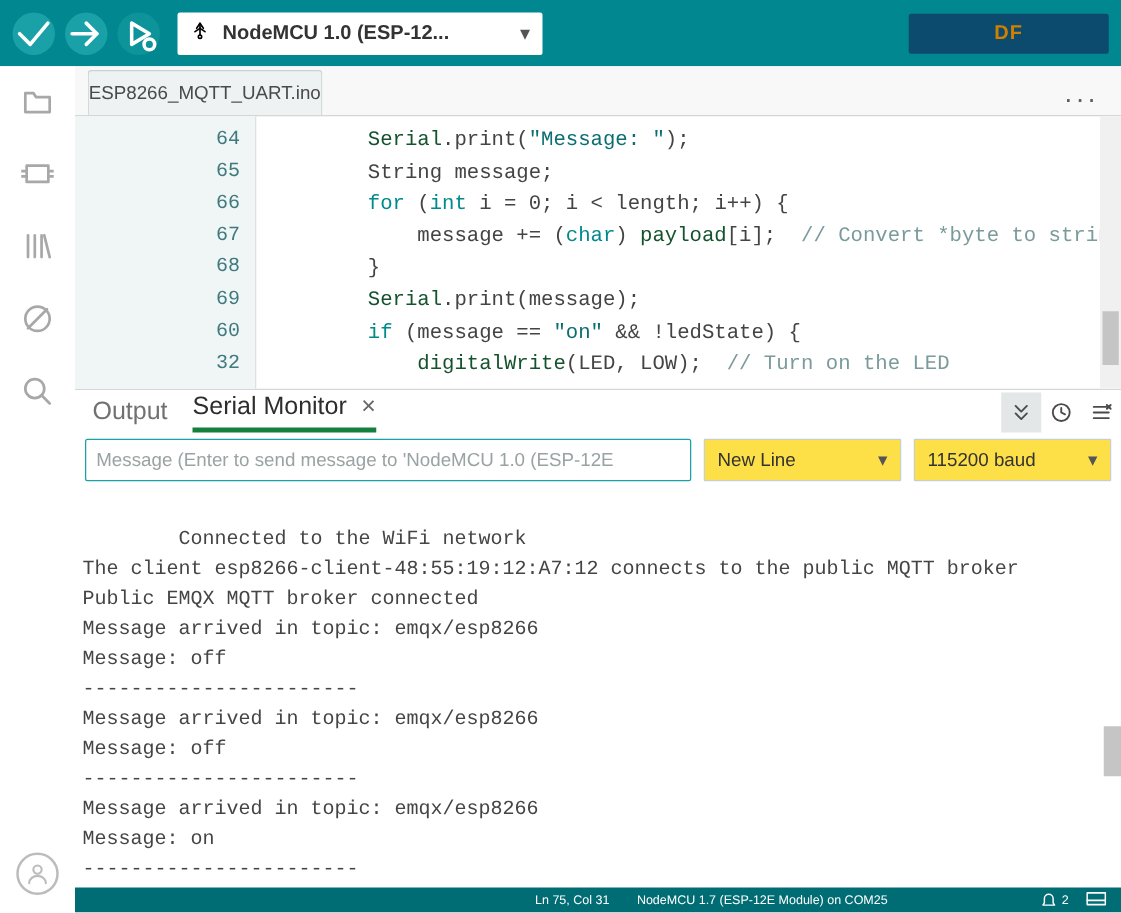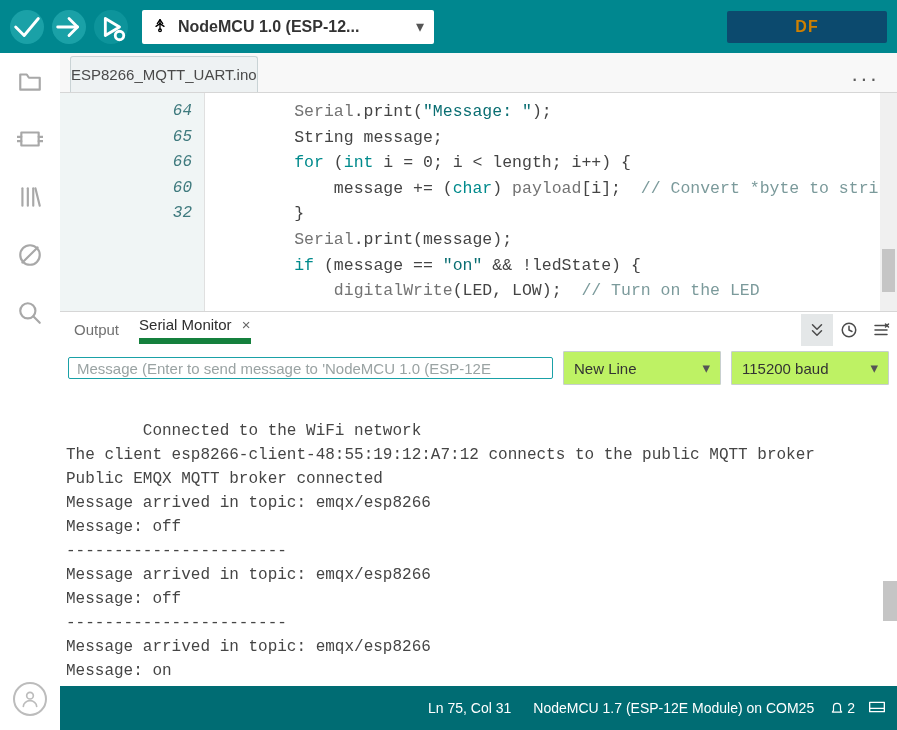--- a/index.html
+++ b/index.html
@@ -100,106 +100,106 @@
     background: #f0f5f5;
     text-align: right;
     padding-right: 12px;
     padding-top: 6px;
     color: #3f7a7e;
     font-family: Consolas, "Courier New", monospace;
     font-size: 16px;
     line-height: 25.6px;
     border-right: 1px solid #e0e0e0;
   }
-  .gutter .ln { height: 25.6px; font-style: italic; }
+  .gutter .ln { height: 25.6px; }
   .codecol { flex:1; position:relative; overflow:hidden;}
   .code {
     padding-top: 6px;
     padding-left: 10px;
     font-family: Consolas, "Courier New", monospace;
     font-size: 16.5px;
     line-height: 25.6px;
     color: #444;
     white-space: pre;
     position:relative;
   }
   .code .line { display:block; height:25.6px; }
   .tk-kw { color: #008a8c; }      
-  .tk-fn { color: #737373; }      
+  .tk-fn { color: #14532d; }      
   .tk-str { color: #0a6e72; }
   .tk-cmt { color: #7b9a9b; }
   .editor-scrollbar-track { position:absolute; right:0; top:0; width:17px; height:100%; background:#f0f0f0;}
   .editor-scrollbar-thumb { position:absolute; right:2px; width:13px; top:156px; height:43px; background:#c5c5c5;}
 
   
   .panel-header {
     height: 36px;
     display: flex; align-items: center;
     padding: 0 0 0 14px;
-    font-size: 15px;
+    font-size: 20px;
     color: #717171;
     border-top: 1px solid #d6d6d6;
   }
   .panel-header .ptab { margin-right: 20px; cursor:pointer; }
-  .panel-header .ptab.active { color: #2d2d2d; border-bottom: 6px solid #15803d; padding-bottom:5px; }
+  .panel-header .ptab.active { color: #2d2d2d; border-bottom: 4px solid #15803d; padding-bottom:5px; }
   .panel-header .ptab .x { margin-left: 6px; color:#666; }
   .panel-header .right-tools { margin-left:auto; display:flex; align-items:center; }
   .panel-header .icon-btn { width:32px; height:32px; display:flex;align-items:center;justify-content:center;color:#4b4b4b; cursor:pointer; }
   .panel-header .icon-btn.hl { background:#e4e7e8; }
 
   
   .serial-controls {
     height: 42px;
     display:flex; align-items:center; gap:10px;
     padding: 0 8px 0 8px;
   }
   .msg-input {
-    flex:1; height:22px;
+    flex:1; height:34px;
     border:1px solid #1aa1a7;
     border-radius:2px;
     padding: 0 8px;
     font-size:15px;
     color:#333;
   }
   .msg-input::placeholder { color:#9aa3a3; }
   .sel {
     height:34px;
     min-width:150px;
     border:1px solid #c7cfcf;
     border-radius:1px;
     display:flex; align-items:center; justify-content:space-between;
     padding:0 10px;
     font-size:15px;
     color:#333;
     cursor:pointer;
-    background:#bef264;
+    background:#fde047;
   }
   .sel .caret { color:#555; }
 
   
   .serial-output {
     flex:1;
     font-family: Consolas, "Courier New", monospace;
     font-size: 16px;
     line-height: 24px;
     color:#454545;
     white-space: pre-wrap;
     padding: 6px 6px 6px 6px;
     overflow: hidden;
     position:relative;
   }
   .serial-scroll-thumb { position:absolute; right:-1px; width:15px; top:192px; height:40px; background:#c5c5c5;}
 
   
   .statusbar {
-    height: 44px;
+    height: 20px;
     background: #006c73;
     color: #fff;
     display: flex; align-items: center;
-    font-size: 14px;
+    font-size: 10px;
     padding: 0 12px;
   }
   .statusbar .pos { margin-left: 356px; margin-right: 22px; }
   .statusbar .board { }
   .statusbar .right { margin-left: auto; display:flex; align-items:center; gap:14px; }
   .statusbar .bell { display:flex; align-items:center; gap:3px; }
 
   
   svg { fill:none; stroke:currentColor; stroke-width:2; stroke-linecap:round; stroke-linejoin:round; }
 </style>
@@ -297,20 +297,23 @@
           <span>ESP8266_MQTT_UART.ino</span>
         </div>
         <div class="more">···</div>
       </div>
 
       <div class="editor">
         <div class="gutter" id="gutter">
             <div class="ln">64</div>
             <div class="ln">65</div>
             <div class="ln">66</div>
+            <div class="ln">67</div>
+            <div class="ln">68</div>
+            <div class="ln">69</div>
             <div class="ln">60</div>
             <div class="ln">32</div>
           </div>
         <div class="codecol">
           <div class="code" id="code"><span class="line">        <span class="tk-fn">Serial</span><span>.print(</span><span class="tk-str">"Message: "</span><span>);</span></span><span class="line">        <span>String message;</span></span><span class="line">        <span class="tk-kw">for</span><span> (</span><span class="tk-kw">int</span><span> i = 0; i &lt; length; i++) {</span></span><span class="line">            <span>message += (</span><span class="tk-kw">char</span><span>) </span><span class="tk-fn">payload</span><span>[i];  </span><span class="tk-cmt">// Convert *byte to string</span></span><span class="line">        <span>}</span></span><span class="line">        <span class="tk-fn">Serial</span><span>.print(message);</span></span><span class="line">        <span class="tk-kw">if</span><span> (message == </span><span class="tk-str">"on"</span><span> &amp;&amp; !ledState) {</span></span><span class="line">            <span class="tk-fn">digitalWrite</span><span>(LED, LOW);  </span><span class="tk-cmt">// Turn on the LED</span></span></div>
           <div class="editor-scrollbar-track">
              <div class="editor-scrollbar-thumb"></div>
           </div>
         </div>
       </div>

